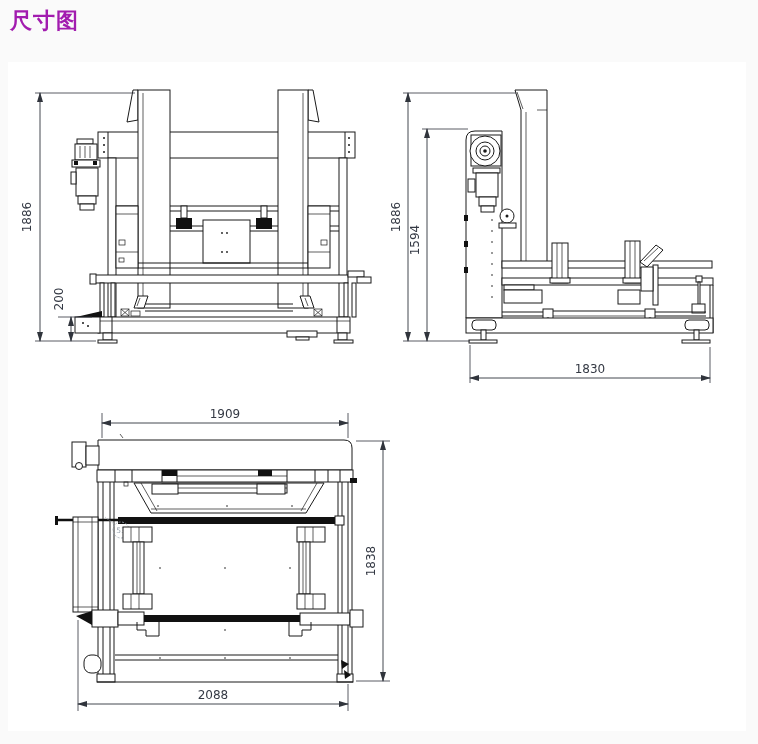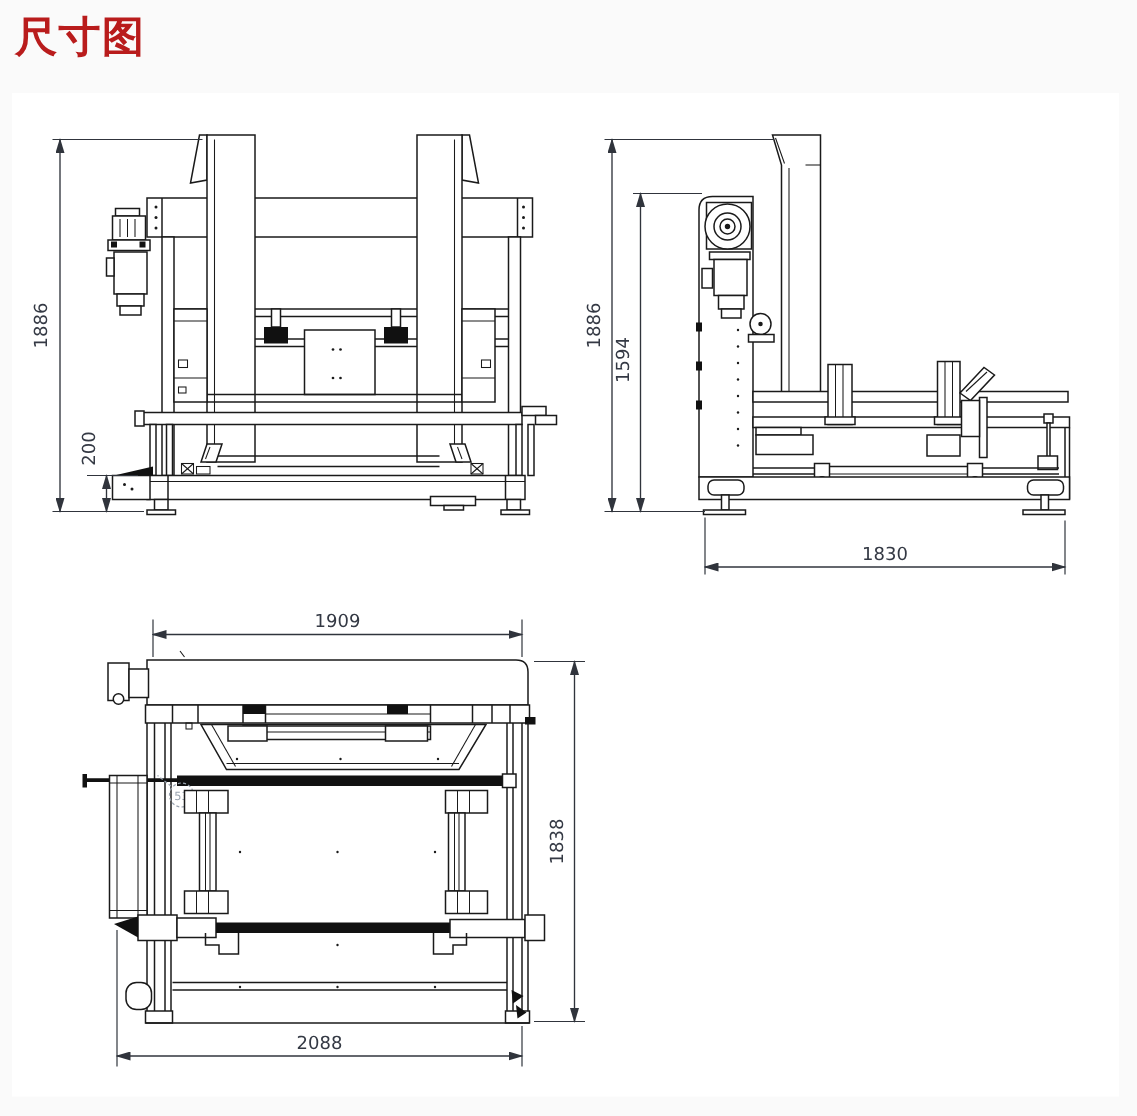--- a/index.html
+++ b/index.html
@@ -1,18 +1,18 @@
 <!DOCTYPE html>
 <html><head>
 <meta charset="utf-8">
 <style>
   html,body{margin:0;padding:0;background:#fafafa;}
   #stage{position:relative;width:758px;height:744px;background:#fafafa;overflow:hidden;
          font-family:"DejaVu Sans","Liberation Sans",sans-serif;}
-  #title{position:absolute;left:10px;top:6px;font-size:28px;font-weight:bold;color:#b91c1c;
+  #title{position:absolute;left:10px;top:6px;font-size:22px;font-weight:bold;color:#a21caf;
          letter-spacing:1px;z-index:2;font-family:"DejaVu Sans","Liberation Sans",sans-serif;}
   svg{position:absolute;left:0;top:0;}
   .w  {fill:#ffffff;stroke:#1a1a1a;stroke-width:1;}
   .ln {fill:none;stroke:#1a1a1a;stroke-width:1;}
   .th {fill:none;stroke:#1a1a1a;stroke-width:0.7;}
   .fl {fill:#111111;stroke:none;}
   .dim{fill:none;stroke:#30343c;stroke-width:0.9;}
   .ext{fill:none;stroke:#30343c;stroke-width:0.8;}
   .dtxt{font-family:"DejaVu Sans","Liberation Sans",sans-serif;font-size:12px;fill:#343944;}
   .ctxt{font-family:"DejaVu Sans","Liberation Sans",sans-serif;font-size:7.5px;fill:#9aa4b0;}

